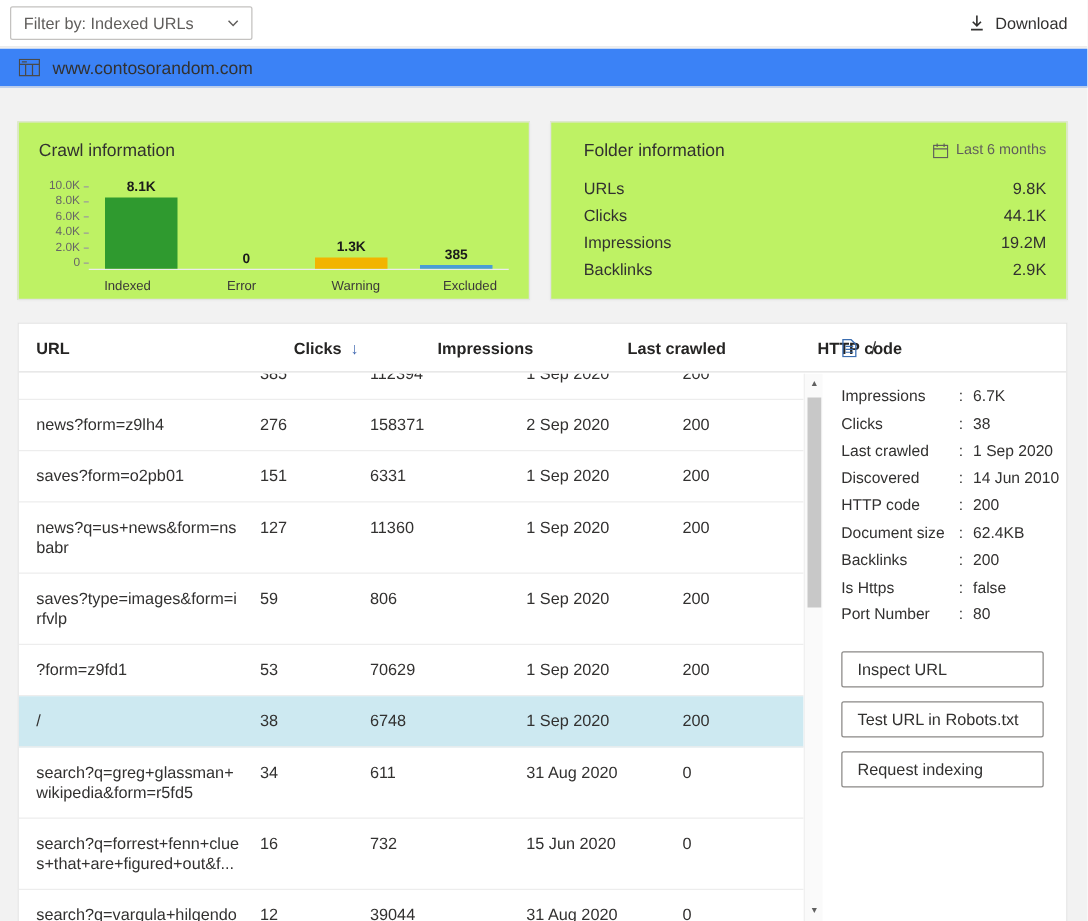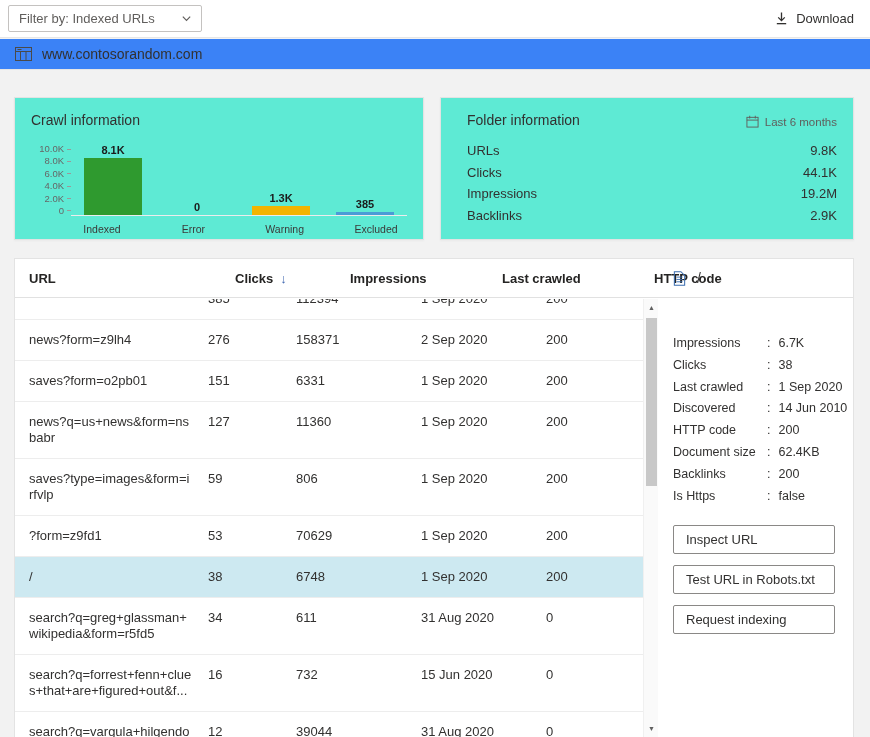--- a/index.html
+++ b/index.html
@@ -27,27 +27,27 @@
     font-size:13px; color:#323130; cursor:pointer;
   }
   
   .sitebar {
     position:absolute; top:39px; left:0; right:0; height:31px;
     background:#3b82f6; border-bottom:1px solid #e6e6e6;
     display:flex; align-items:center; gap:10px; padding:0 15px; font-size:14px;
   }
   
   .card {
-    position:absolute; background:#5eead4; border:1px solid #e3e3e3;
+    position:absolute; background:#bef264; border:1px solid #e3e3e3;
     box-shadow:0 1px 2px rgba(0,0,0,0.04);
   }
   .card-crawl { top:97px; left:14px; width:410px; height:143px; padding:14px 16px; }
   .card-folder { top:97px; left:440px; width:414px; height:143px; padding:14px 16px 14px 26px; }
   .card-title { font-size:14px; color:#323130; }
-  .card-head { display:flex; justify-content:space-between; align-items:flex-end; }
+  .card-head { display:flex; justify-content:space-between; align-items:center; }
   .period { display:flex; align-items:center; gap:6px; font-size:11.5px; color:#605e5c; }
   
   .chart { display:flex; margin-top:16px; }
   .yaxis { width:40px; height:72px; display:flex; flex-direction:column; justify-content:space-between;
            font-size:9.5px; color:#666; }
   .yaxis span { display:flex; justify-content:flex-end; align-items:center; gap:3px; line-height:10px; }
   .yaxis span::after { content:""; width:4px; height:1px; background:#9a9a9a; }
   .plot { flex:1; height:72px; display:flex; justify-content:space-around; align-items:flex-end;
           border-bottom:1px solid #ececec; }
   .bar-col { width:62px; height:100%; display:flex; flex-direction:column; justify-content:flex-end; align-items:center; }
@@ -82,21 +82,21 @@
   .tr > div { padding:12px 10px 12px 0; line-height:16px; }
   .td-url { word-break:break-all; padding-right:16px !important; }
   .tr.partial { margin-top:-20px; }
   .tr.selected { background:#cde9f1; }
   
   .vscroll { position:absolute; top:40px; bottom:0; left:628px; width:15px; background:#fafafa; border-left:1px solid #f0f0f0; }
   .vs-arrow { position:absolute; left:0; width:15px; height:15px; text-align:center; line-height:15px; font-size:7px; color:#606060; cursor:pointer; }
   .vs-up { top:1px; } .vs-down { bottom:1px; }
   .vs-thumb { position:absolute; left:2px; width:11px; top:19px; height:168px; background:#c8c8c8; cursor:pointer; }
   
-  .details { position:absolute; top:40px; left:658px; width:182px; padding-top:34px; }
+  .details { position:absolute; top:40px; left:658px; width:182px; padding-top:8px; }
   .d-row { font-size:12.5px; line-height:21.8px; color:#323130; white-space:nowrap; }
   .d-label { display:inline-block; width:94px; }
   .d-colon { display:inline-block; }
   .d-value { margin-left:8px; }
   .d-buttons { margin-top:18px; }
   .d-btn {
     display:block; width:162px; height:29px; margin-bottom:11px;
     background:#fff; border:1px solid #8a8886; border-radius:2px;
     font-family:"Liberation Sans", sans-serif; font-size:13px; color:#323130;
     text-align:left; padding-left:12px; cursor:pointer;
@@ -326,20 +326,23 @@
     </div>
     <div class="d-row">
       <span class="d-label">Document size</span><span class="d-colon">:</span><span class="d-value">62.4KB</span>
     </div>
     <div class="d-row">
       <span class="d-label">Backlinks</span><span class="d-colon">:</span><span class="d-value">200</span>
     </div>
     <div class="d-row">
       <span class="d-label">Is Https</span><span class="d-colon">:</span><span class="d-value">false</span>
     </div>
+    <div class="d-row">
+      <span class="d-label">Port Number</span><span class="d-colon">:</span><span class="d-value">80</span>
+    </div>
     <div class="d-buttons">
       <button class="d-btn">Inspect URL</button>
       <button class="d-btn">Test URL in Robots.txt</button>
       <button class="d-btn">Request indexing</button>
     </div>
   </div>
 
 </div>
 
 </body></html>

